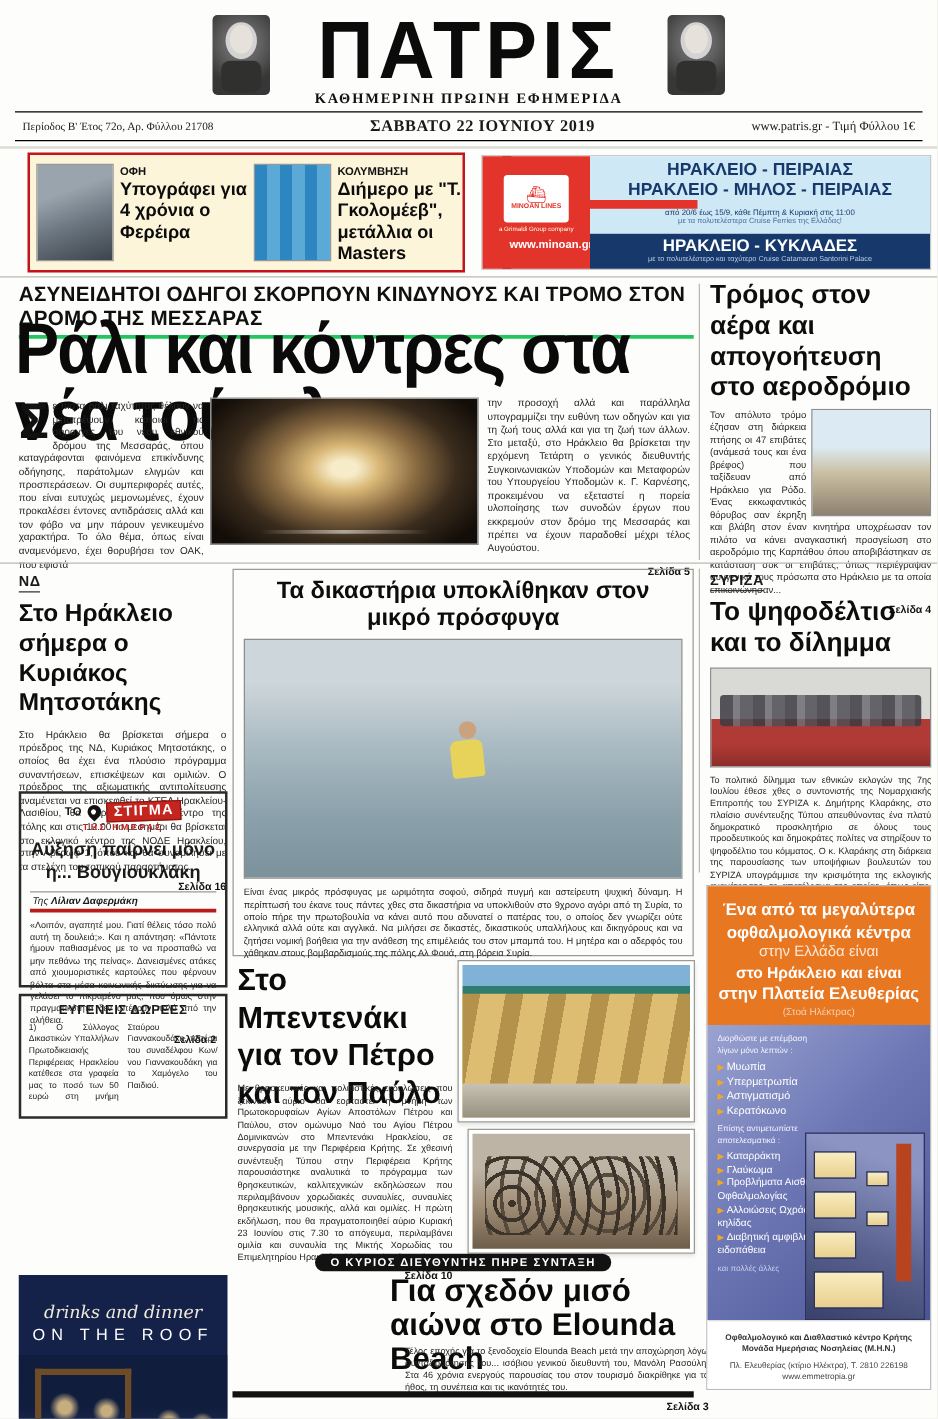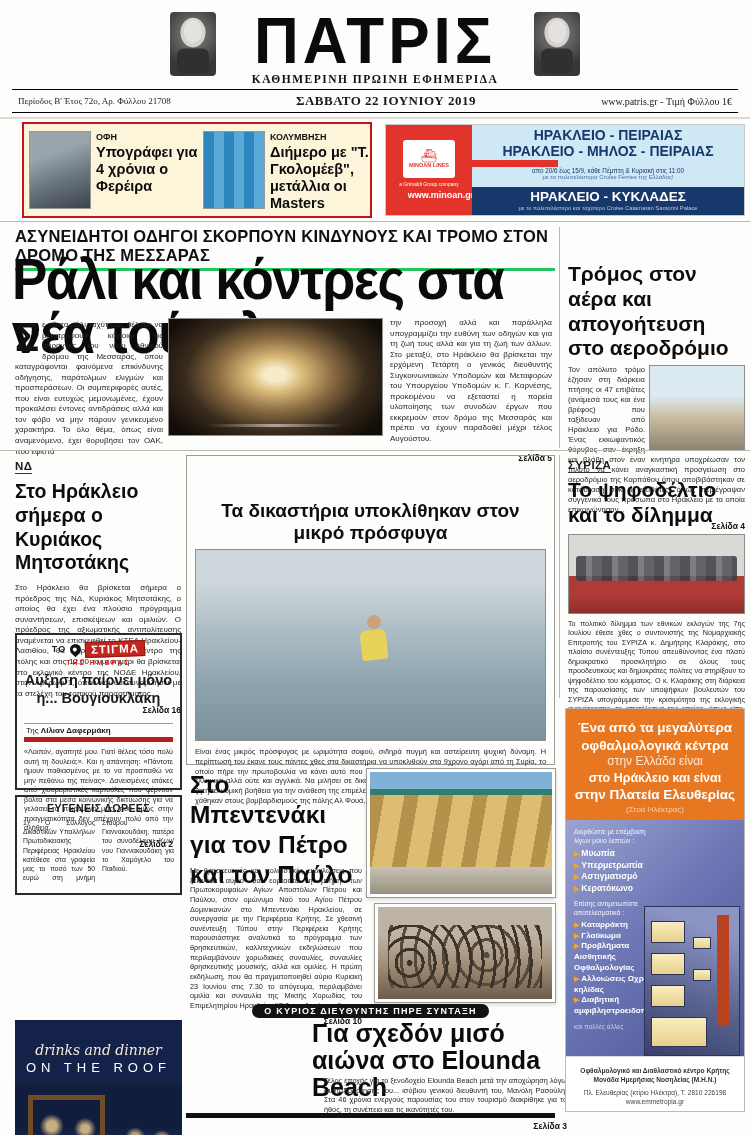--- a/index.html
+++ b/index.html
@@ -65,35 +65,35 @@
   .ph-press .ppl { position:absolute; top:28%; left:4%; right:4%; height:32%; background:repeating-linear-gradient(90deg,#3b3b42 0 10px,#6d6d74 10px 16px,#4e4e55 16px 26px); border-radius:3px; opacity:.85; }
   .ph-church { background:linear-gradient(180deg,#7fb2d6 0 14%,#2f7d6e 14% 19%,#dcbd72 19% 100%); position:relative; }
   .ph-church .butt { position:absolute; top:19%; bottom:22%; left:0; right:0; background:repeating-linear-gradient(100deg,#b5924c 0 14px,#dcbd72 14px 34px); }
   .ph-church .base { position:absolute; bottom:0; left:0; right:0; height:22%; background:linear-gradient(180deg,#c7c2b4,#97917f); }
   .ph-crowd { background:linear-gradient(180deg,#bdb4a6 0 30%,#a3917a 60%,#6e5d49); position:relative; }
   .ph-crowd .dots { position:absolute; inset:20% 6% 12% 6%; background:repeating-radial-gradient(circle at 14% 60%, #3c332b 0 3px, transparent 3px 12px), repeating-radial-gradient(circle at 64% 48%, #55493c 0 3px, transparent 3px 14px); }
 
   .vrule { width:1px; background:#b9b9b4; }
   .hrule { height:1px; background:#b9b9b4; }
 
-  .secthead { font-weight:bold; color:#0d0d0d;margin-top:38px; }
+  .secthead { font-weight:bold; color:#0d0d0d; }
   .kick-line { display:inline-block; font-size:11.5px; font-weight:bold; border-bottom:1.5px solid #333; padding-bottom:1px; letter-spacing:.4px; }
 
   .boxed { border:1px solid #9a9a96; }
 
   
   .stigma { border:2px solid #2b2b2b; padding:6px 7px; }
   .stigma-head { display:flex; align-items:center; justify-content:center; gap:4px; }
   .stigma-to { font-size:9px; font-weight:bold; letter-spacing:1px; }
   .pin { width:11px; height:11px; background:#111; border-radius:50% 50% 50% 0; transform:rotate(-45deg); position:relative; }
   .pin:after { content:""; position:absolute; top:3px; left:3px; width:4px; height:4px; background:#fff; border-radius:50%; }
   .stamp { background:#c4251f; color:#fff; font-weight:bold; font-size:11.5px; padding:1px 5px; letter-spacing:1px; transform:rotate(-2deg); border:1px solid #8e1713; }
   .stigma-tag { text-align:center; color:#c4251f; font-weight:bold; font-size:7px; letter-spacing:2px; margin-top:2px; }
   .stigma-title { text-align:center; font-size:14.5px; font-weight:bold; line-height:1.25; margin-top:5px; }
-  .byline { border-top:1px solid #999; border-bottom:5px solid #b91c1c; font-size:8px; padding:2px 2px; margin-top:16px; }
+  .byline { border-top:1px solid #999; border-bottom:3px solid #b91c1c; font-size:8px; padding:2px 2px; margin-top:6px;font-style:italic; }
 
   .donations { border:2px solid #2b2b2b; padding:5px 6px; }
   .donations .ttl { text-align:center; font-weight:bold; font-size:10.5px; letter-spacing:.4px; }
   .donations .cols { column-count:2; column-gap:7px; font-size:6.8px; line-height:1.35; text-align:justify; margin-top:4px; color:#222; }
 
   
   .roof { background:linear-gradient(180deg,#14224a 0 34%,#1a2c55 50%,#0e1b3a 100%); position:relative; overflow:hidden; }
   .roof .script { font-family:"DejaVu Serif", serif; font-style:italic; color:#f0ead8; font-size:14px; text-align:center; }
   .roof .big { color:#fff; font-size:13px; letter-spacing:5px; text-align:center; margin-top:2px; }
   .roof .scene { position:absolute; left:0; right:0; top:64px; bottom:22px;
@@ -117,21 +117,21 @@
 
   
   .emm { border:1px solid #bbb; display:flex; flex-direction:column; background:#fff; }
   .emm .orange { background:#e87722; color:#fff; text-align:center; padding:10px 4px 6px; }
   .emm .orange .l1 { font-size:13.5px; font-weight:bold; line-height:1.3; }
   .emm .orange .l3 { font-size:12px; font-weight:normal; line-height:1.3; color:#fde8d6; }
   .emm .orange .l6 { font-size:8px; color:#f8cfae; margin-top:2px; }
   .emm .blue { flex:1; position:relative; background:linear-gradient(135deg,#9aa3d0 0,#6d77b5 45%,#4a5496 100%); padding:8px 8px; overflow:hidden; }
   .emm .blue .intro { color:#f3f3ff; font-size:6.6px; line-height:1.25; width:90px; }
   .emm .blue ul { list-style:none; margin:3px 0 6px; }
-  .emm .blue li { color:#fff; font-weight:bold; font-size:8.6px; line-height:1.35; }
+  .emm .blue li { color:#fff; font-weight:normal; font-size:8.6px; line-height:1.35; }
   .emm .blue li:before { content:"▶ "; color:#f5a623; font-size:7px; }
   .emm .blue .more { color:#c9cdea; font-size:6.6px; }
   .bld { position:absolute; right:4px; bottom:0; width:96px; height:150px; background:linear-gradient(200deg,#8b94c2 0 18%,#5a6390 60%,#39406b); border:1px solid #2c3258; }
   .bld .win { position:absolute; background:linear-gradient(180deg,#f9edc0,#e8cf8e); border:1px solid #2c3258; }
   .bld .strip { position:absolute; right:10px; top:8px; width:12px; height:110px; background:#b8431f; }
   .emm .foot { background:#fff; border-top:1px solid #ddd; text-align:center; padding:6px 4px 5px; }
   .emm .foot .logo { font-family:"DejaVu Sans", sans-serif; font-weight:bold; font-size:19px; letter-spacing:1px; color:#1c1c1c; }
   .emm .foot .d1 { font-size:6.6px; font-weight:bold; color:#333; margin-top:3px; line-height:1.4; }
   .emm .foot .d2 { font-size:6.6px; color:#444; margin-top:3px; line-height:1.4; }
 </style>

